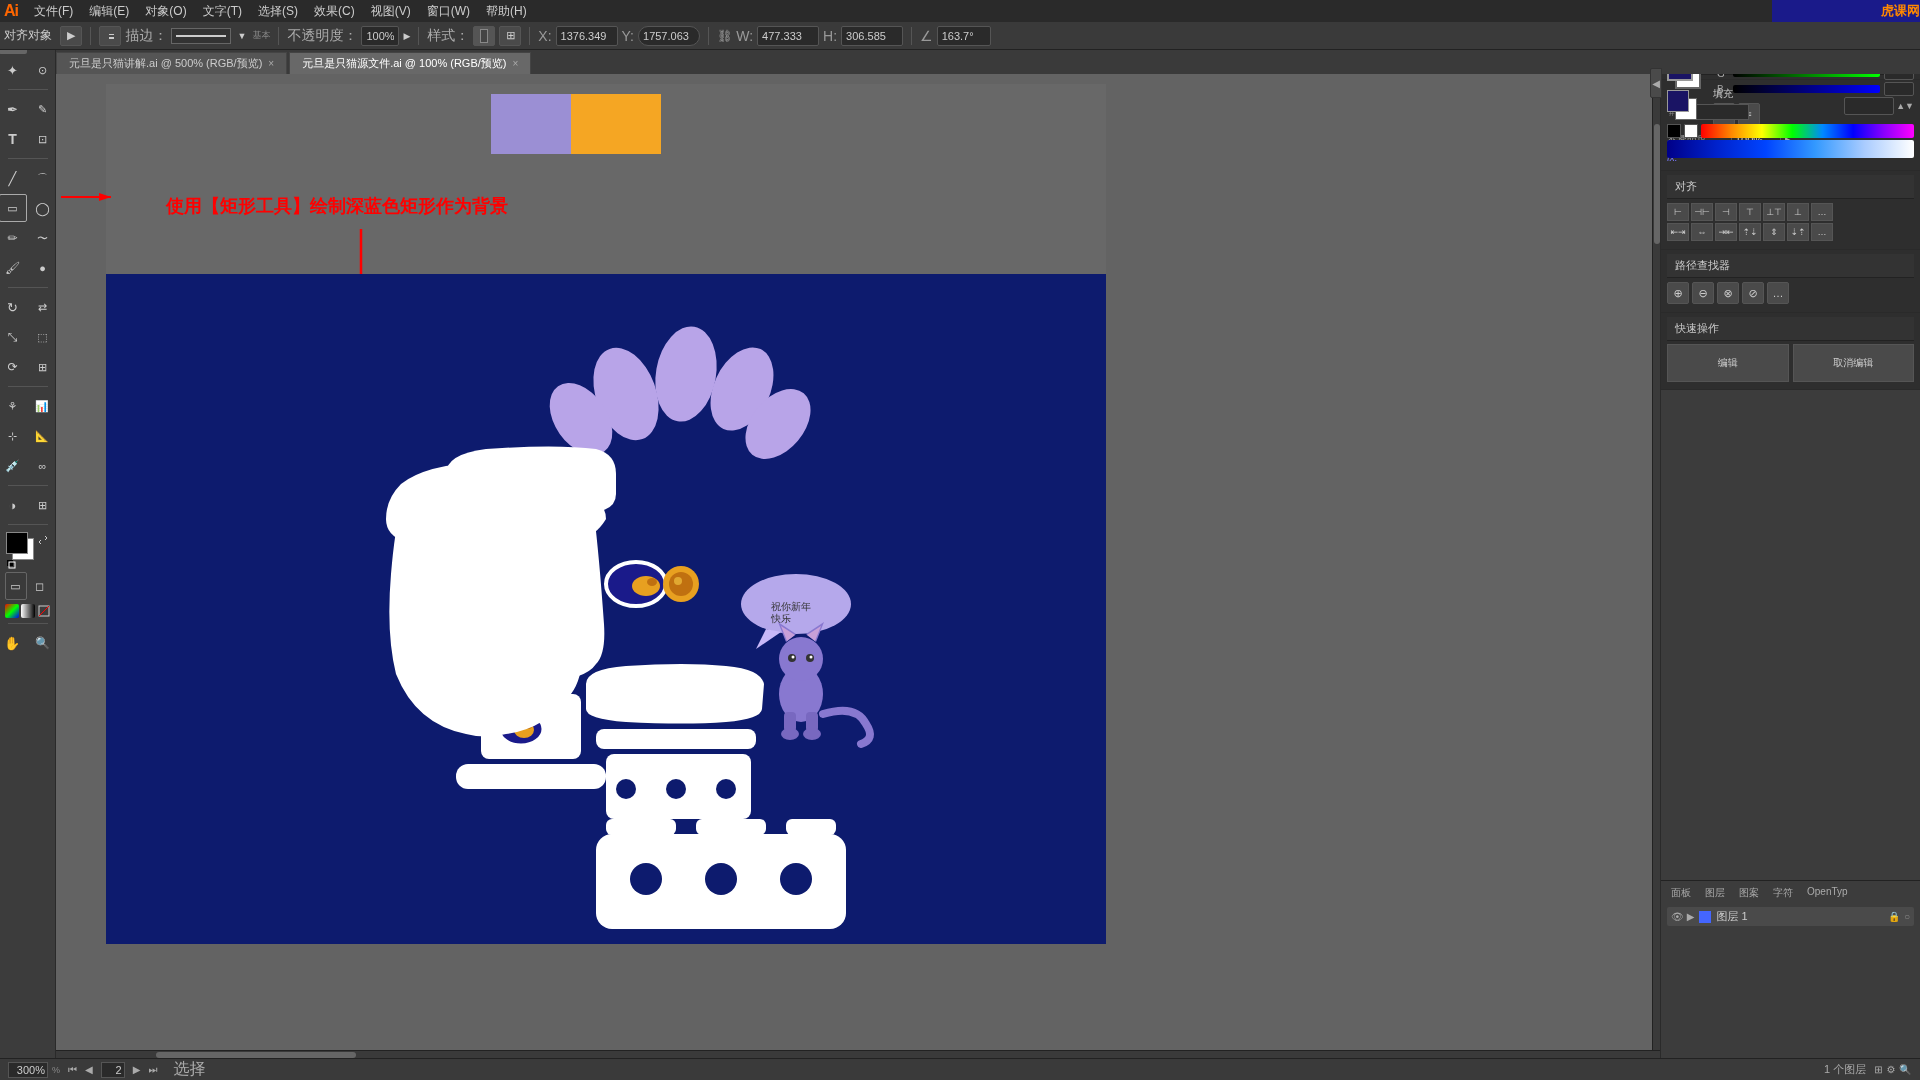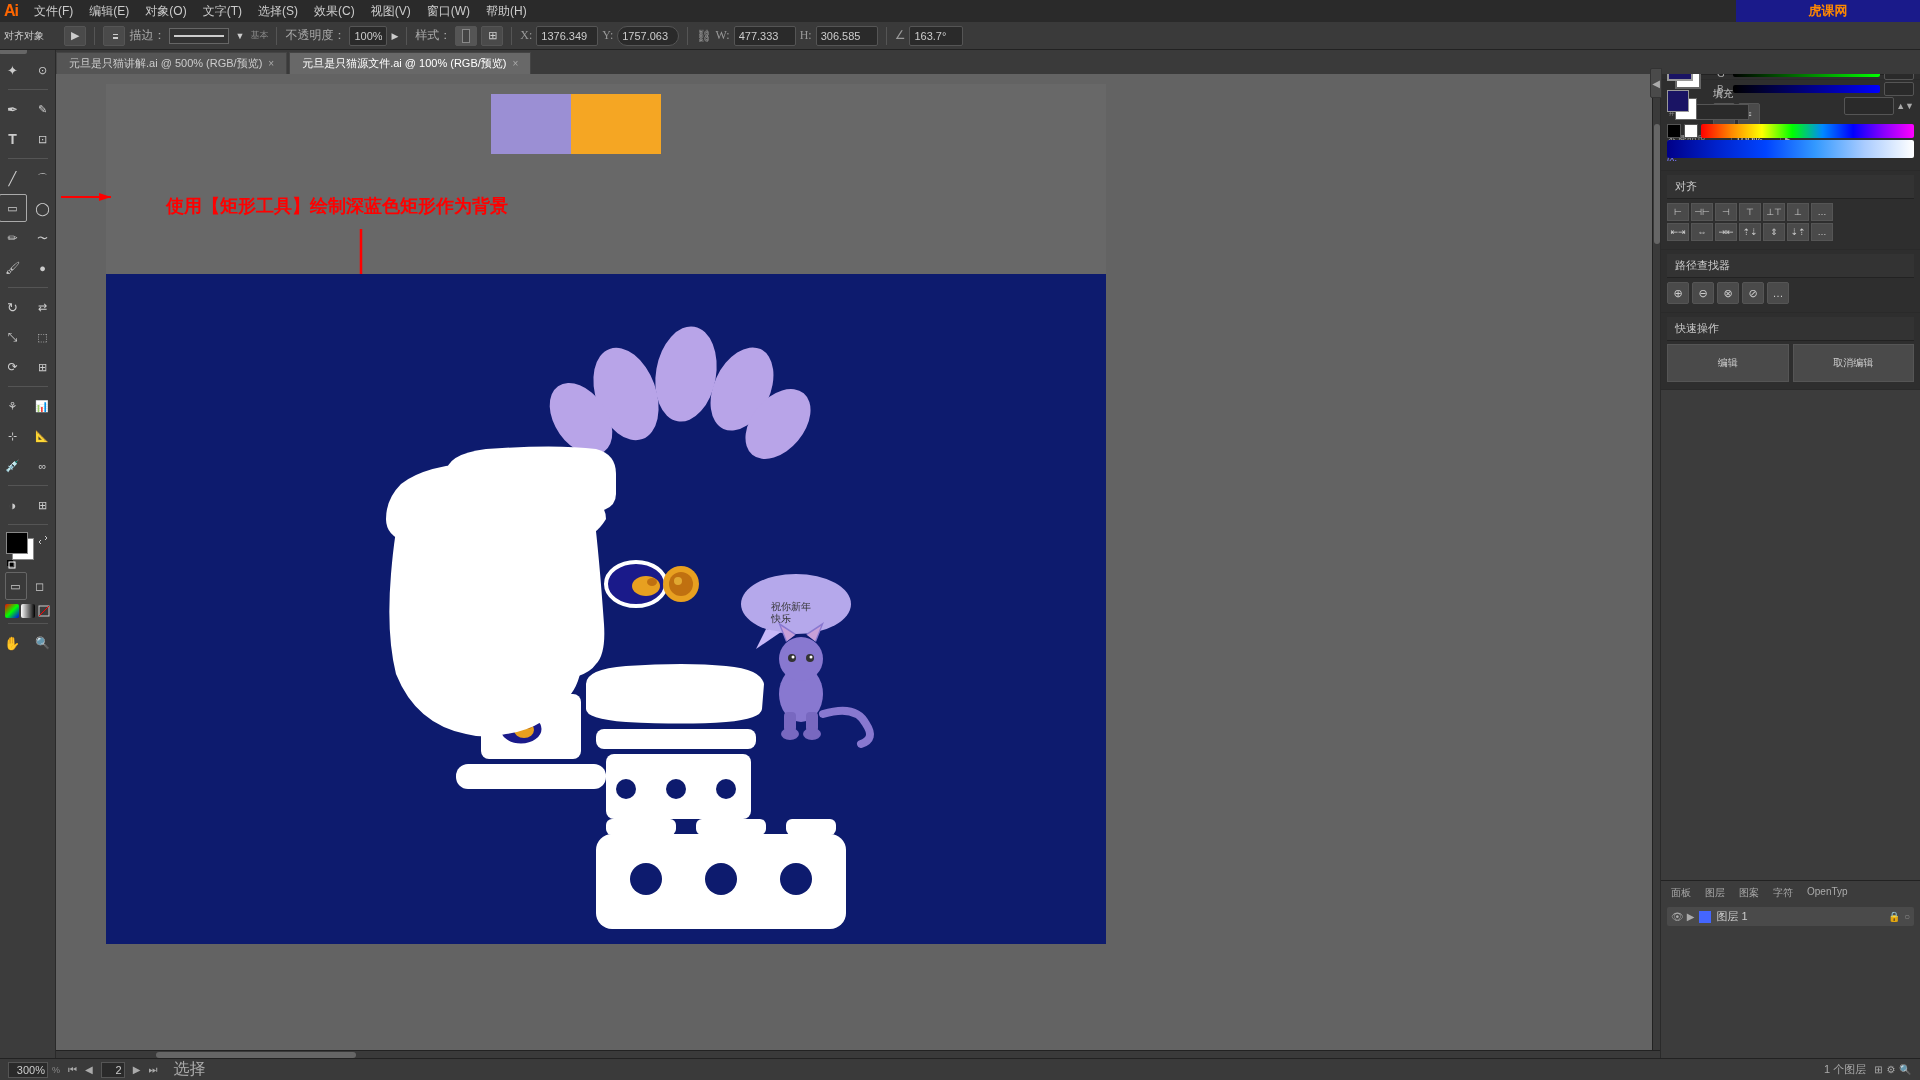--- a/index.html
+++ b/index.html
@@ -25,21 +25,21 @@
     }
     .tb-btn {
       padding: 2px 6px; background: #4a4a4a; border: 1px solid #555; border-radius: 2px;
       color: #ccc; font-size: 11px; cursor: pointer; height: 20px; display: flex; align-items: center;
     }
     .tb-sep { width: 1px; height: 18px; background: #555; margin: 0 4px; }
     .tb-input {
       height: 20px; background: #2a2a2a; border: 1px solid #555; color: #ccc;
       font-size: 11px; padding: 0 4px; border-radius: 2px;
     }
-    .tb-label { font-size: 12px; color: #aaa; font-family: Liberation Serif, serif; }
+    .tb-label { font-size: 14px; color: #aaa; }
     .stroke-preview {
       width: 60px; height: 16px; background: #333; border: 1px solid #666;
       display: flex; align-items: center; padding: 0 4px;
     }
     .stroke-line { width: 50px; height: 2px; background: #ccc; }
 
     
     #tabs-bar {
       position: absolute; top: 50px; left: 56px; right: 0; height: 24px;
       background: #3a3a3a; display: flex; align-items: flex-end; z-index: 90;
@@ -230,22 +230,22 @@
     
     #collapse-btn-right {
       position: absolute; top: 68px; right: 258px; width: 12px; height: 30px;
       background: #4a4a4a; border: 1px solid #333; border-radius: 2px 0 0 2px;
       cursor: pointer; display: flex; align-items: center; justify-content: center;
       color: #aaa; font-size: 10px; z-index: 99;
     }
 
     
     #watermark-area {
-      position: absolute; top: 0; right: 0; width: 184px; height: 22px;
-      background: #1a1a8a; display: flex; align-items: center; justify-content: center;
+      position: absolute; top: 0; right: 0; width: 148px; height: 22px;
+      background: #1a1a8a; display: flex; align-items: center; justify-content: flex-end;
       color: #ffcc00; font-size: 11px; font-weight: bold;
     }
   </style>
 </head>
 <body>
 
 <div id="top-menu-bar">
   <span class="menu-logo">Ai</span>
   <span class="menu-item">文件(F)</span>
   <span class="menu-item">编辑(E)</span>
@@ -258,21 +258,21 @@
   <span class="menu-item">帮助(H)</span>
   <span class="menu-spacer"></span>
   <span style="font-size:11px;color:#aaa;margin-right:10px;">传统基本功能 ▼</span>
 
   <div id="watermark-area">
     <span style="color:#ff8800;font-size:13px;font-weight:bold;">虎课网</span>
   </div>
 </div>
 
 <div id="toolbar">
-  <span style="font-size:10px;color:#ccc;margin-right:16px;">对齐对象</span>
+  <span style="font-size:12px;color:#ccc;margin-right:4px;">对齐对象</span>
   <div class="tb-btn">▶</div>
   <div class="tb-sep"></div>
 
   <div class="tb-btn" style="width:22px;">
     <svg width="14" height="14">
         <rect x="3" y="5" width="8" height="1" fill="#ccc"></rect>
         <rect x="3" y="8" width="8" height="2" fill="#ccc"></rect>
       </svg>
   </div>
   <span class="tb-label">描边：</span>

